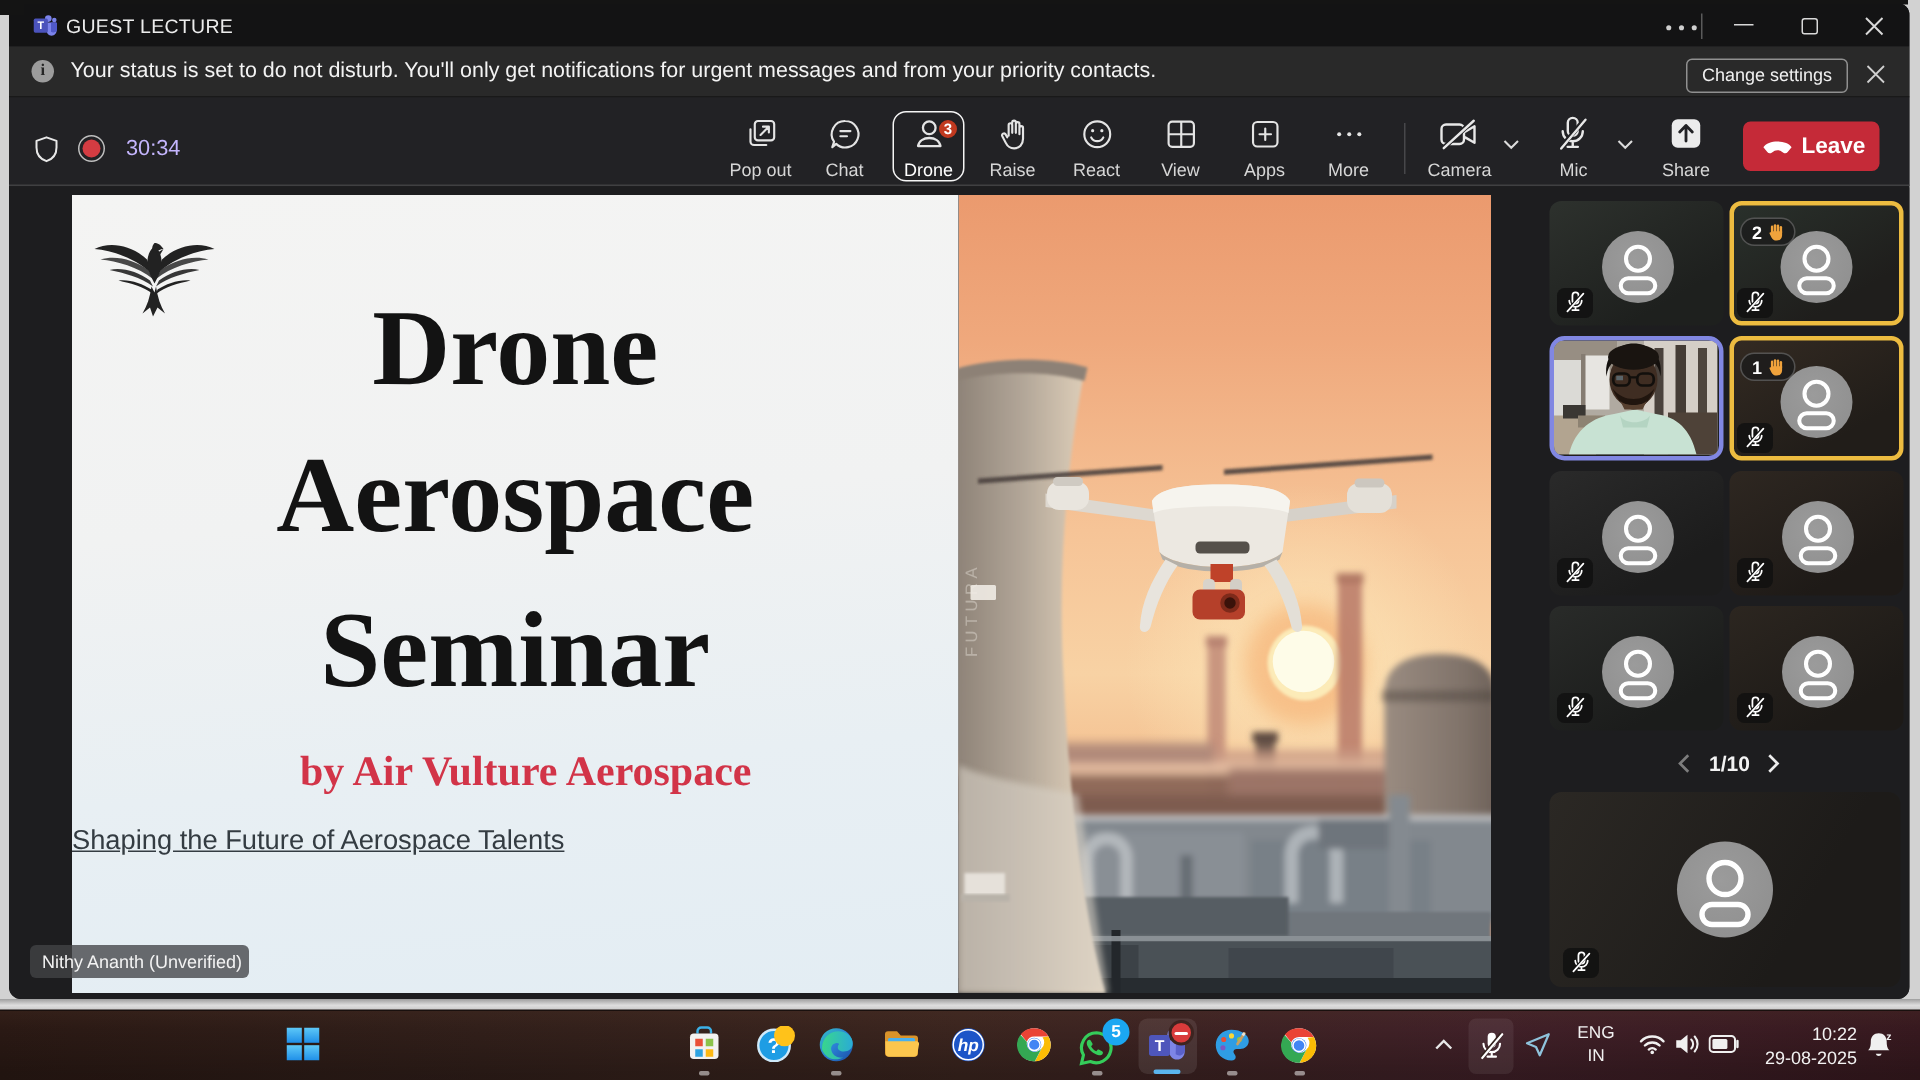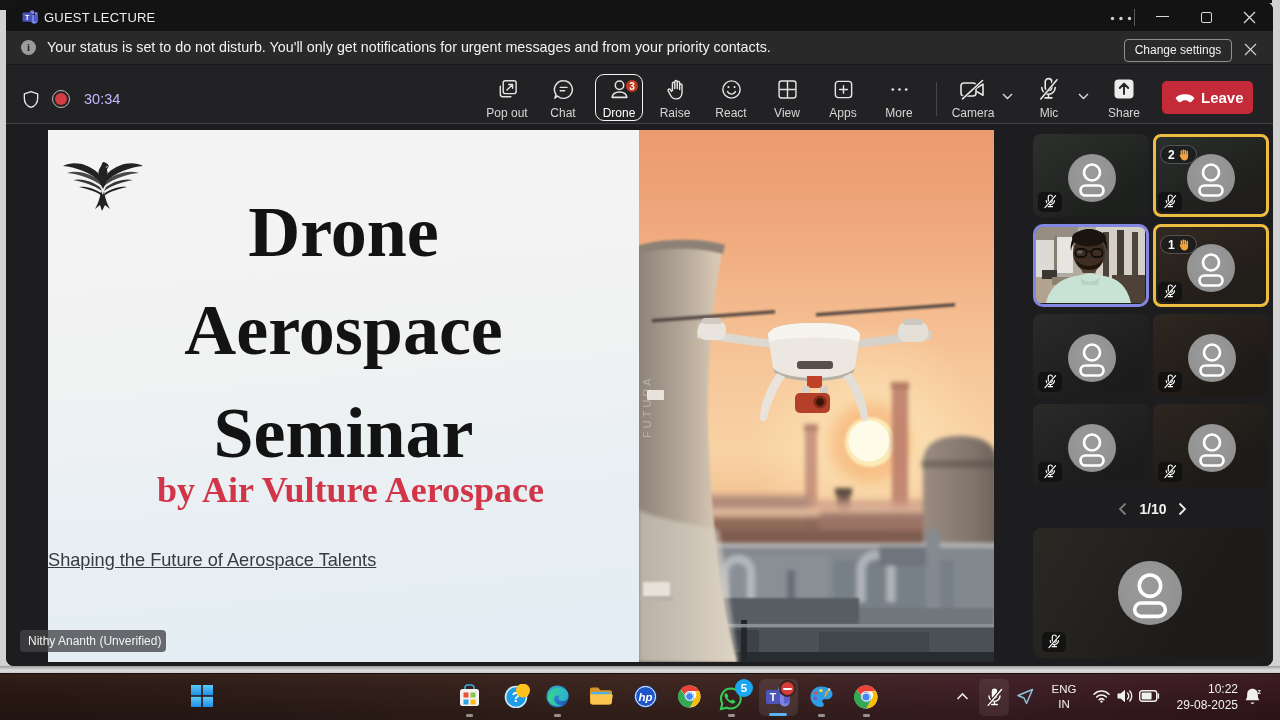--- a/index.html
+++ b/index.html
@@ -159,21 +159,21 @@
             <path d="M65 28 C58 27 49 30 43 34 L42 37 C48 32 57 30 65 28 Z"></path>
             <path d="M40 6 C36 10 35 17 38 24 L41 30 L44 24 C47 17 46 10 42 6 L41 9 Z"></path>
             <path d="M41 3 C39 5 39 8 41 10 C43 8 45 7 47 7 C45 4 43 3 41 3 Z"></path>
             <path d="M47 7 L42 10 L44 12 Z"></path>
             <path d="M39 32 C38 39 36 45 33 50 L38 46 L40 52 L43 46 L48 50 C45 45 43 39 42 32 L41 36 Z"></path>
           </g>
         </svg>
         <div class="sline" style="top:66px;font-size:72px;">Drone</div>
         <div class="sline" style="top:164px;font-size:72px;">Aerospace</div>
         <div class="sline" style="top:267px;font-size:72px;">Seminar</div>
-        <div class="sline" style="top:342px;font-size:36px;color:#d23448;transform:translateX(7px)">by Air Vulture Aerospace</div>
+        <div class="sline" style="top:371px;font-size:28px;color:#d23448;transform:translateX(7px)">by Air Vulture Aerospace</div>
         <div class="abs" style="left:0;top:420px;width:678px;font-size:18.2px;color:#343c42;text-decoration:underline;">Shaping the Future of Aerospace Talents</div>
       </div>
       <div id="photo">
         <svg width="355" height="532" viewBox="0 0 355 532">
           <defs>
             <linearGradient id="sky" x1="0" y1="0" x2="0" y2="1">
               <stop offset="0" stop-color="#eb9a6e"></stop>
                 <stop offset=".18" stop-color="#efa87c"></stop>
               <stop offset=".42" stop-color="#f6c497"></stop>
                 <stop offset=".60" stop-color="#f8d2a4"></stop>

